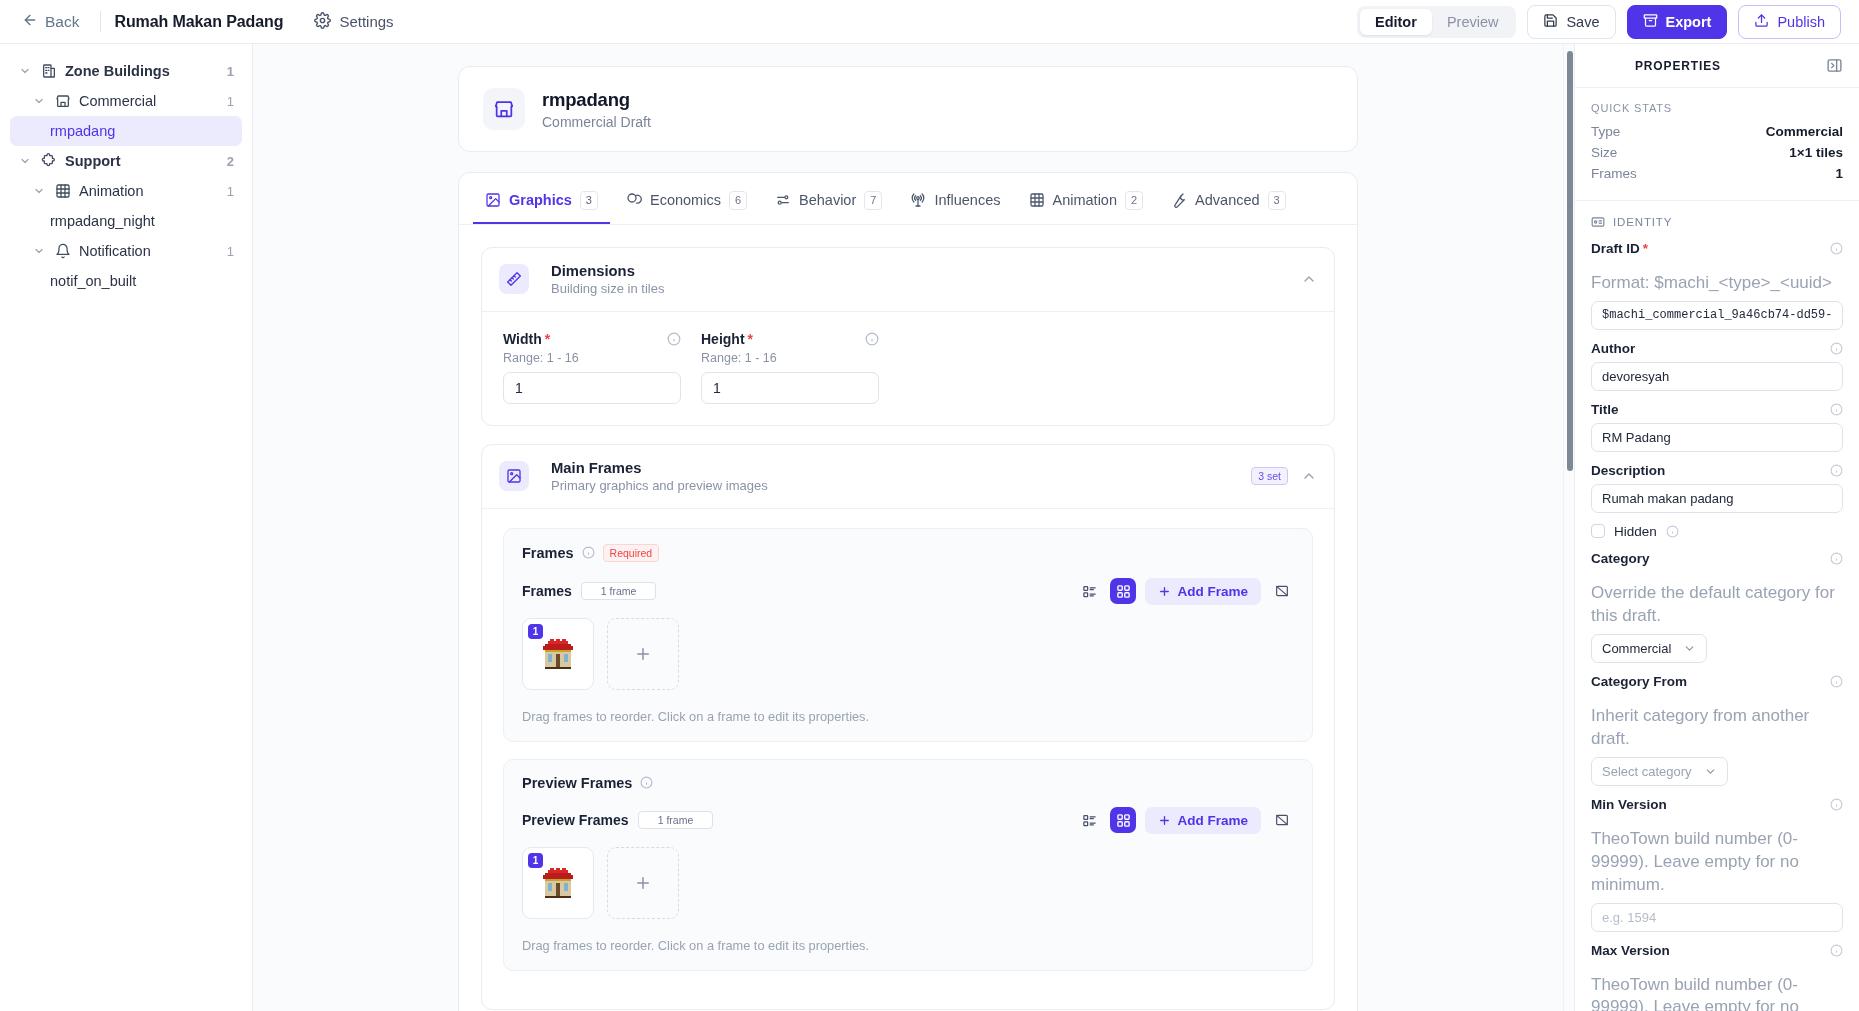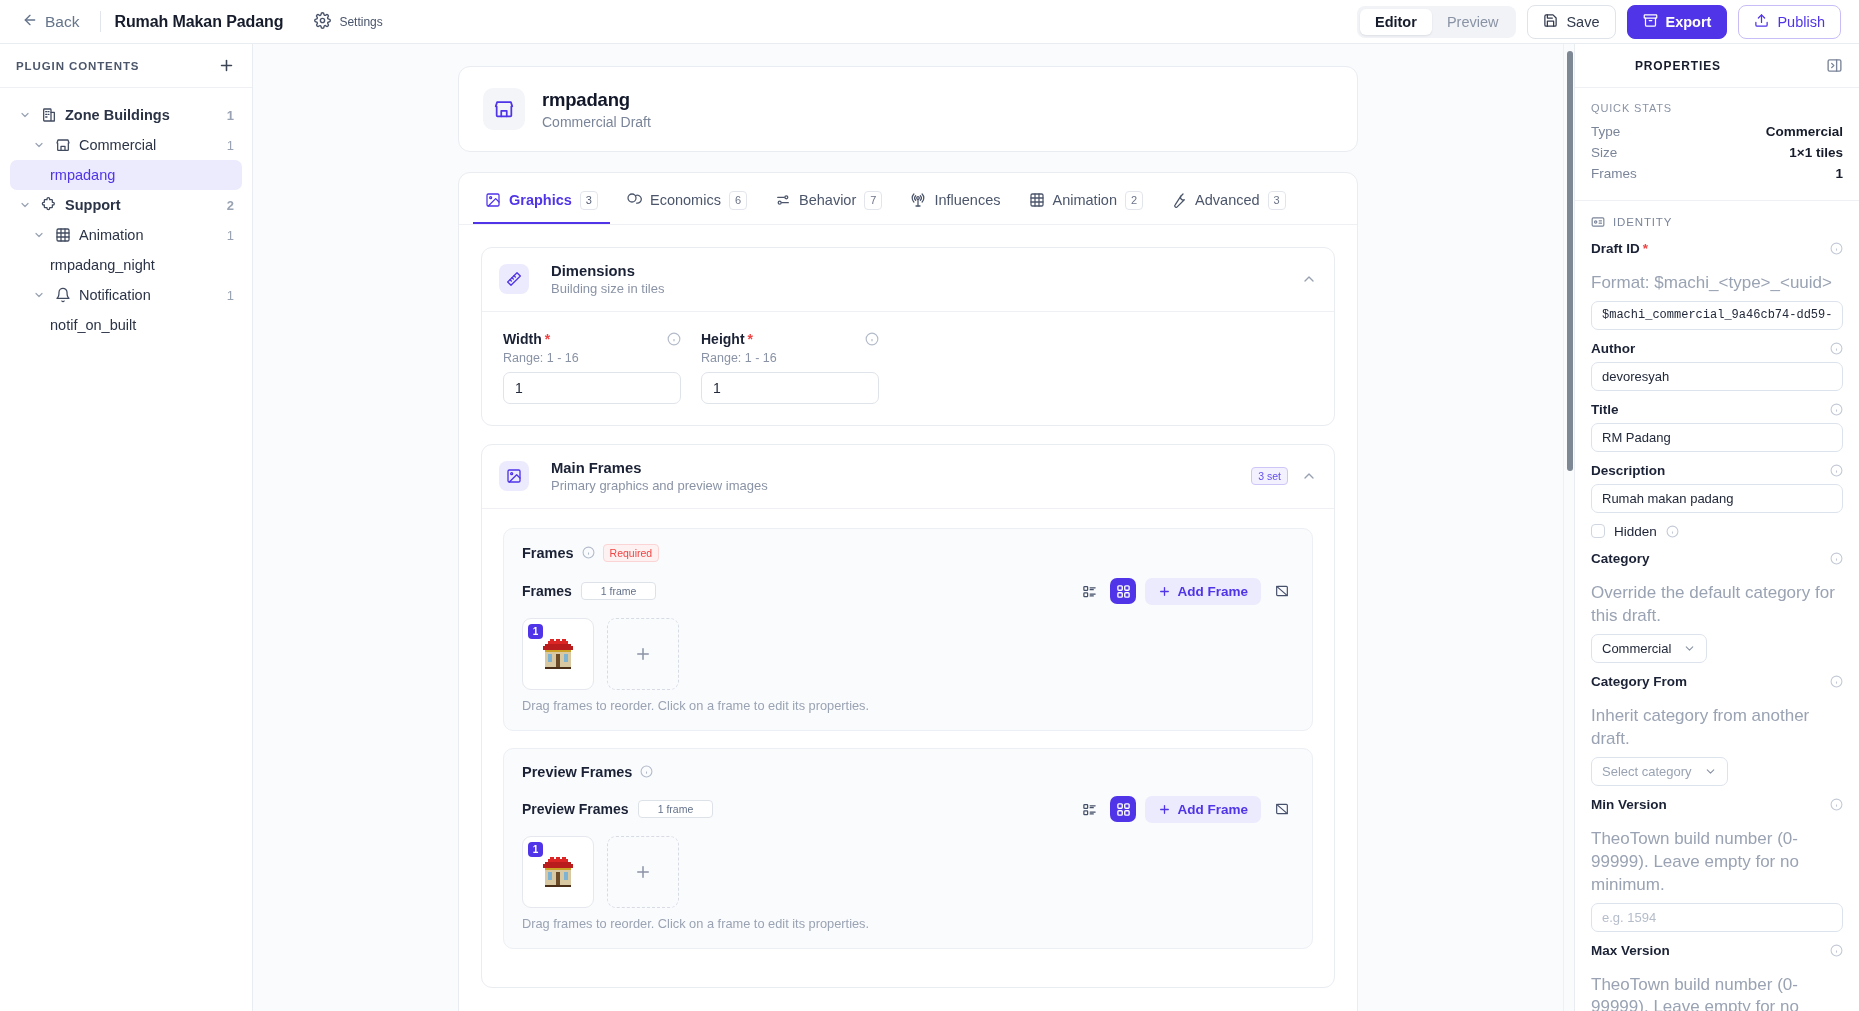--- a/index.html
+++ b/index.html
@@ -24,21 +24,21 @@
   .tb-left { display: flex; align-items: center; gap: 0; }
   .back-btn {
     display: flex; align-items: center; gap: 7px;
     color: #64748b; font-size: 15.5px; padding: 5px 8px;
     border-radius: 6px; cursor: pointer;
   }
   .tb-sep { width: 1px; height: 21px; background: #e2e6ec; margin: 0 13px; }
   .doc-title { font-size: 16px; font-weight: bold; color: #161c2b; letter-spacing: -0.1px; }
   .settings-btn {
     display: flex; align-items: center; gap: 8px;
-    color: #49536a; font-size: 12px; padding: 5px 9px; margin-left: 22px;
+    color: #49536a; font-size: 15px; padding: 5px 9px; margin-left: 22px;
     border-radius: 6px; cursor: pointer;
   }
   .tb-right { margin-left: auto; display: flex; align-items: center; gap: 11px; }
   .seg {
     display: flex; background: #f1f3f7; border-radius: 8px; padding: 3px;
   }
   .seg-item {
     font-size: 14.5px; padding: 5px 15px; border-radius: 6px;
     color: #8a93a5; cursor: pointer; font-weight: normal;
   }
@@ -178,21 +178,21 @@
   }
   .thumb-no {
     position: absolute; left: 5px; top: 5px; width: 15px; height: 15px; border-radius: 4px;
     background: #4f34e8; color: #fff; font-size: 10px; display: flex;
     align-items: center; justify-content: center; font-weight: bold;
   }
   .thumb-add {
     width: 72px; height: 72px; border: 1.5px dashed #d6dbe4; border-radius: 9px;
     display: flex; align-items: center; justify-content: center; color: #8a93a5; cursor: pointer;
   }
-  .fr-hint { font-size: 12.8px; color: #9aa3b3; margin-top: 8px; }
+  .fr-hint { font-size: 12.8px; color: #9aa3b3; margin-top: 19px; }
 
   
   .vscroll { width: 11px; flex: 0 0 11px; background: #fafbfc; border-left: 1px solid #eef0f4;
              position: relative; cursor: pointer; }
   .vscroll .thumb-bar {
     position: absolute; left: 2.5px; top: 7px; width: 6px; height: 420px;
     background: #7e8794; border-radius: 3px;
   }
 
   
@@ -298,29 +298,20 @@
             </svg>
         </span>
         <span>Publish</span>
       </div>
     </div>
   </div>
 
   <div class="body">
 
     <div class="sidebar">
-      <div class="sb-head">
-        <div class="sb-head-title">PLUGIN CONTENTS</div>
-        <div class="sb-add">
-          <svg width="17" height="17" viewBox="0 0 24 24" fill="none" stroke="currentColor" stroke-width="2.2" stroke-linecap="round">
-              <line x1="12" y1="5" x2="12" y2="19"></line>
-              <line x1="5" y1="12" x2="19" y2="12"></line>
-            </svg>
-        </div>
-      </div>
       <div class="sb-tree" id="tree">
           <div class="tree-row lvl1">
             <span class="tw">
               <svg width="12" height="12" viewBox="0 0 24 24" fill="none" stroke="currentColor" stroke-width="2.4" stroke-linecap="round" stroke-linejoin="round">
                 <polyline points="6 9 12 15 18 9"></polyline>
               </svg>
             </span>
             <span class="tree-icon">
               <svg width="16" height="16" viewBox="0 0 24 24" fill="none" stroke="currentColor" stroke-width="1.9" stroke-linecap="round" stroke-linejoin="round">
                 <rect x="4" y="3" width="11" height="18" rx="1"></rect>

